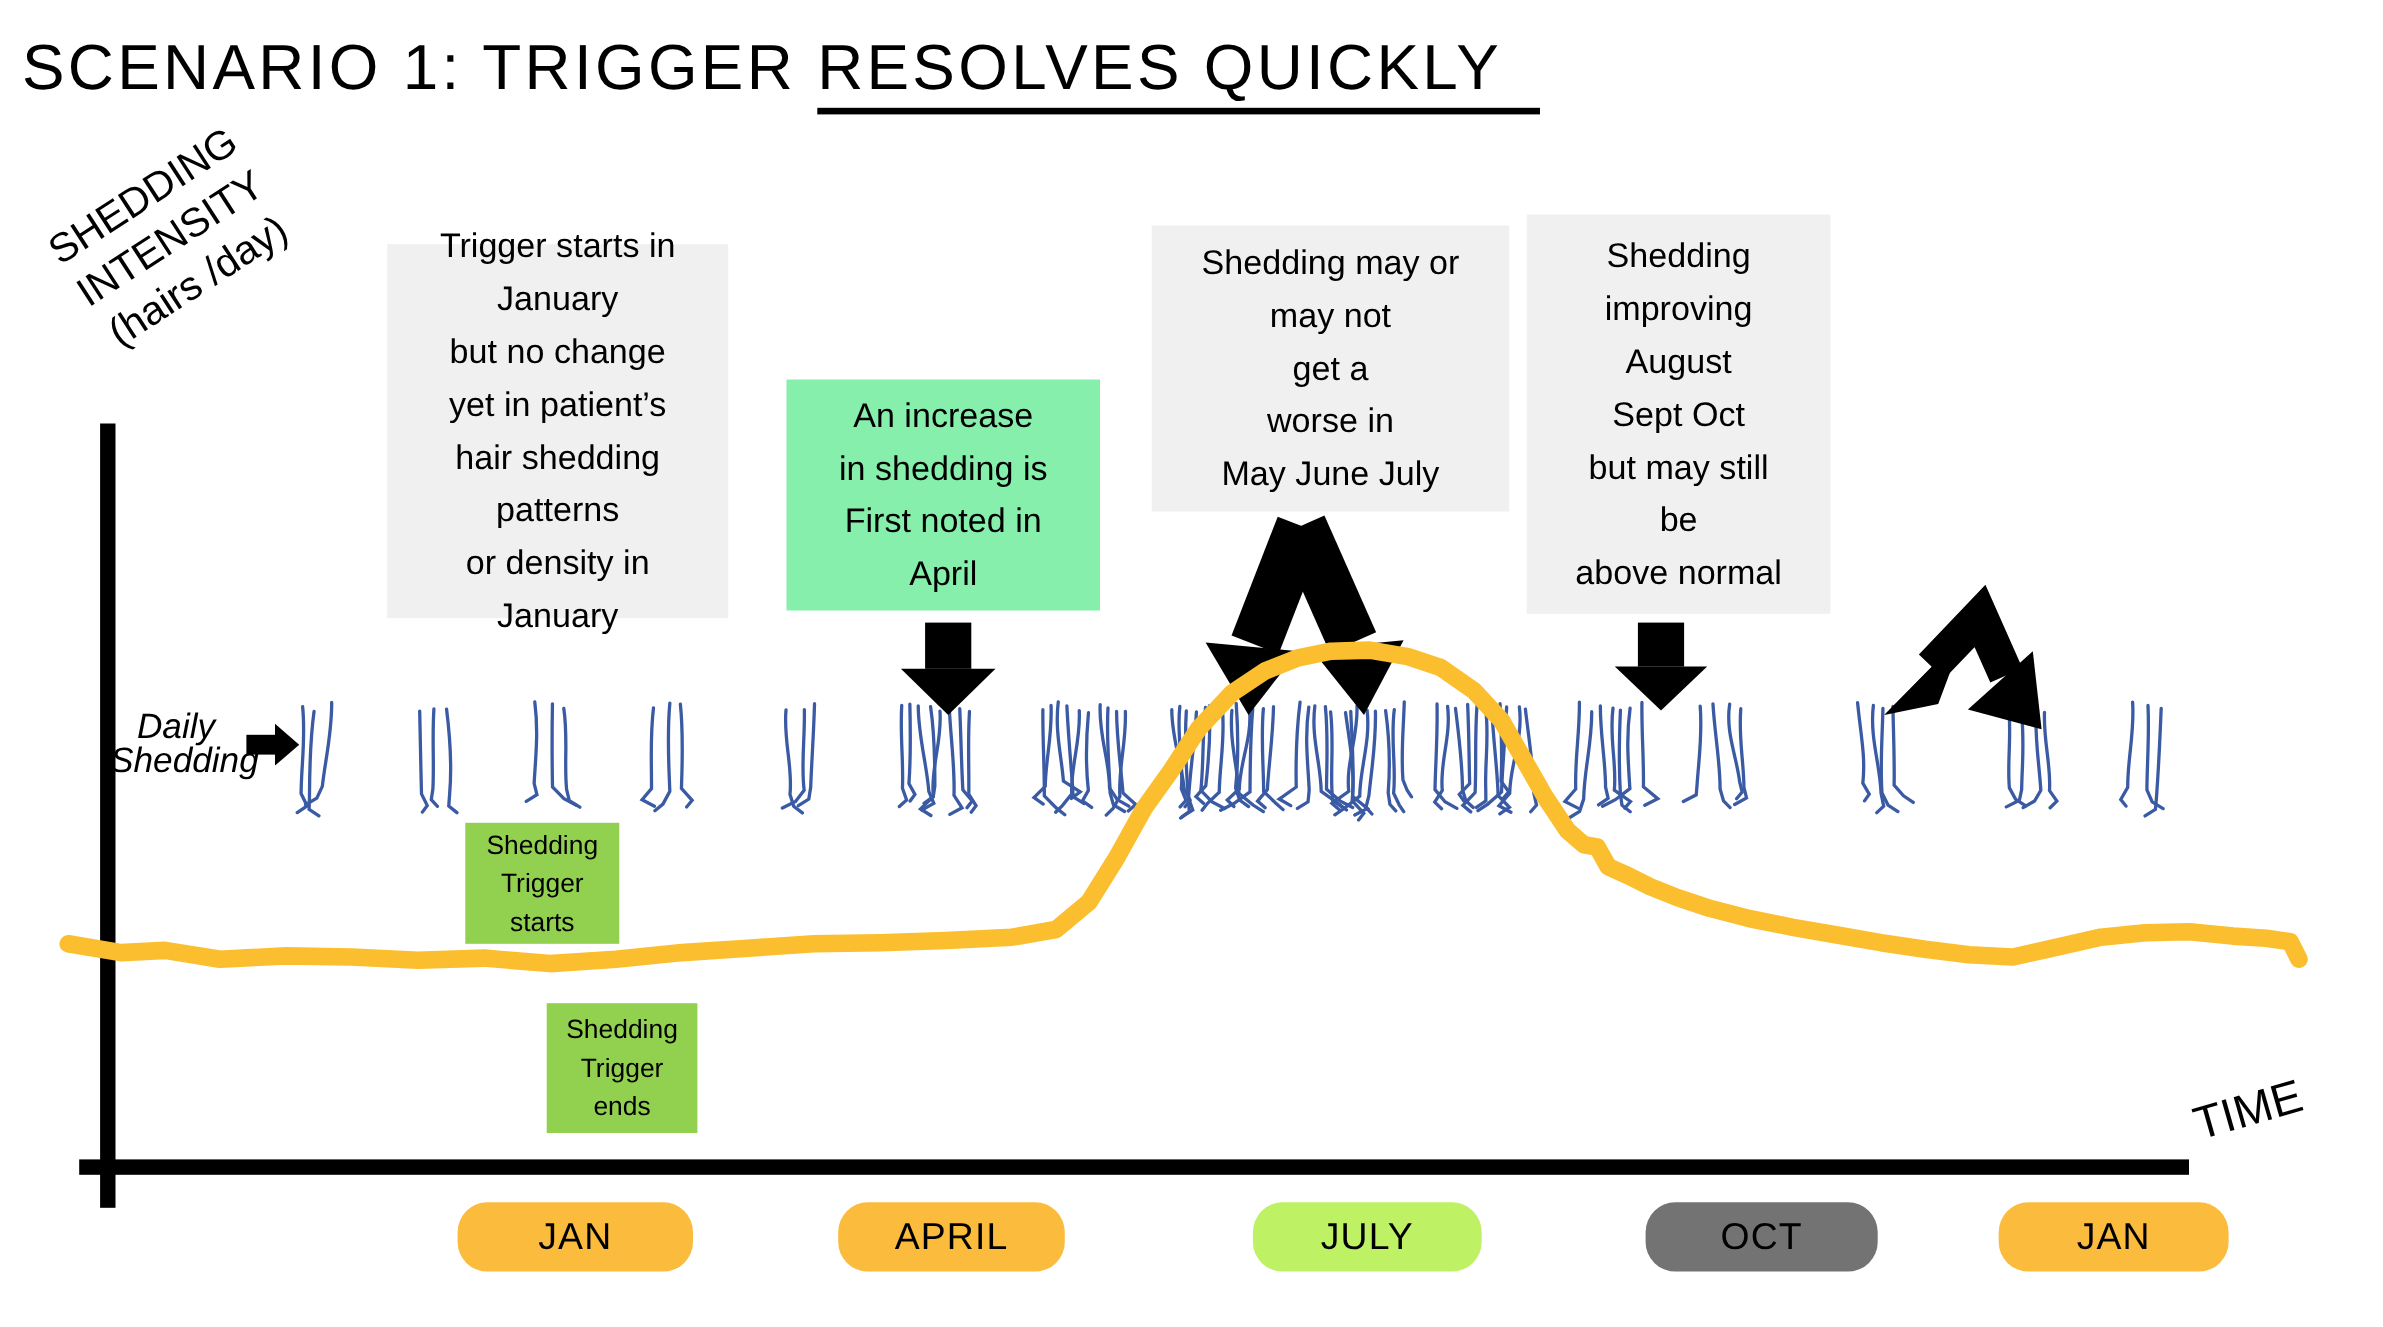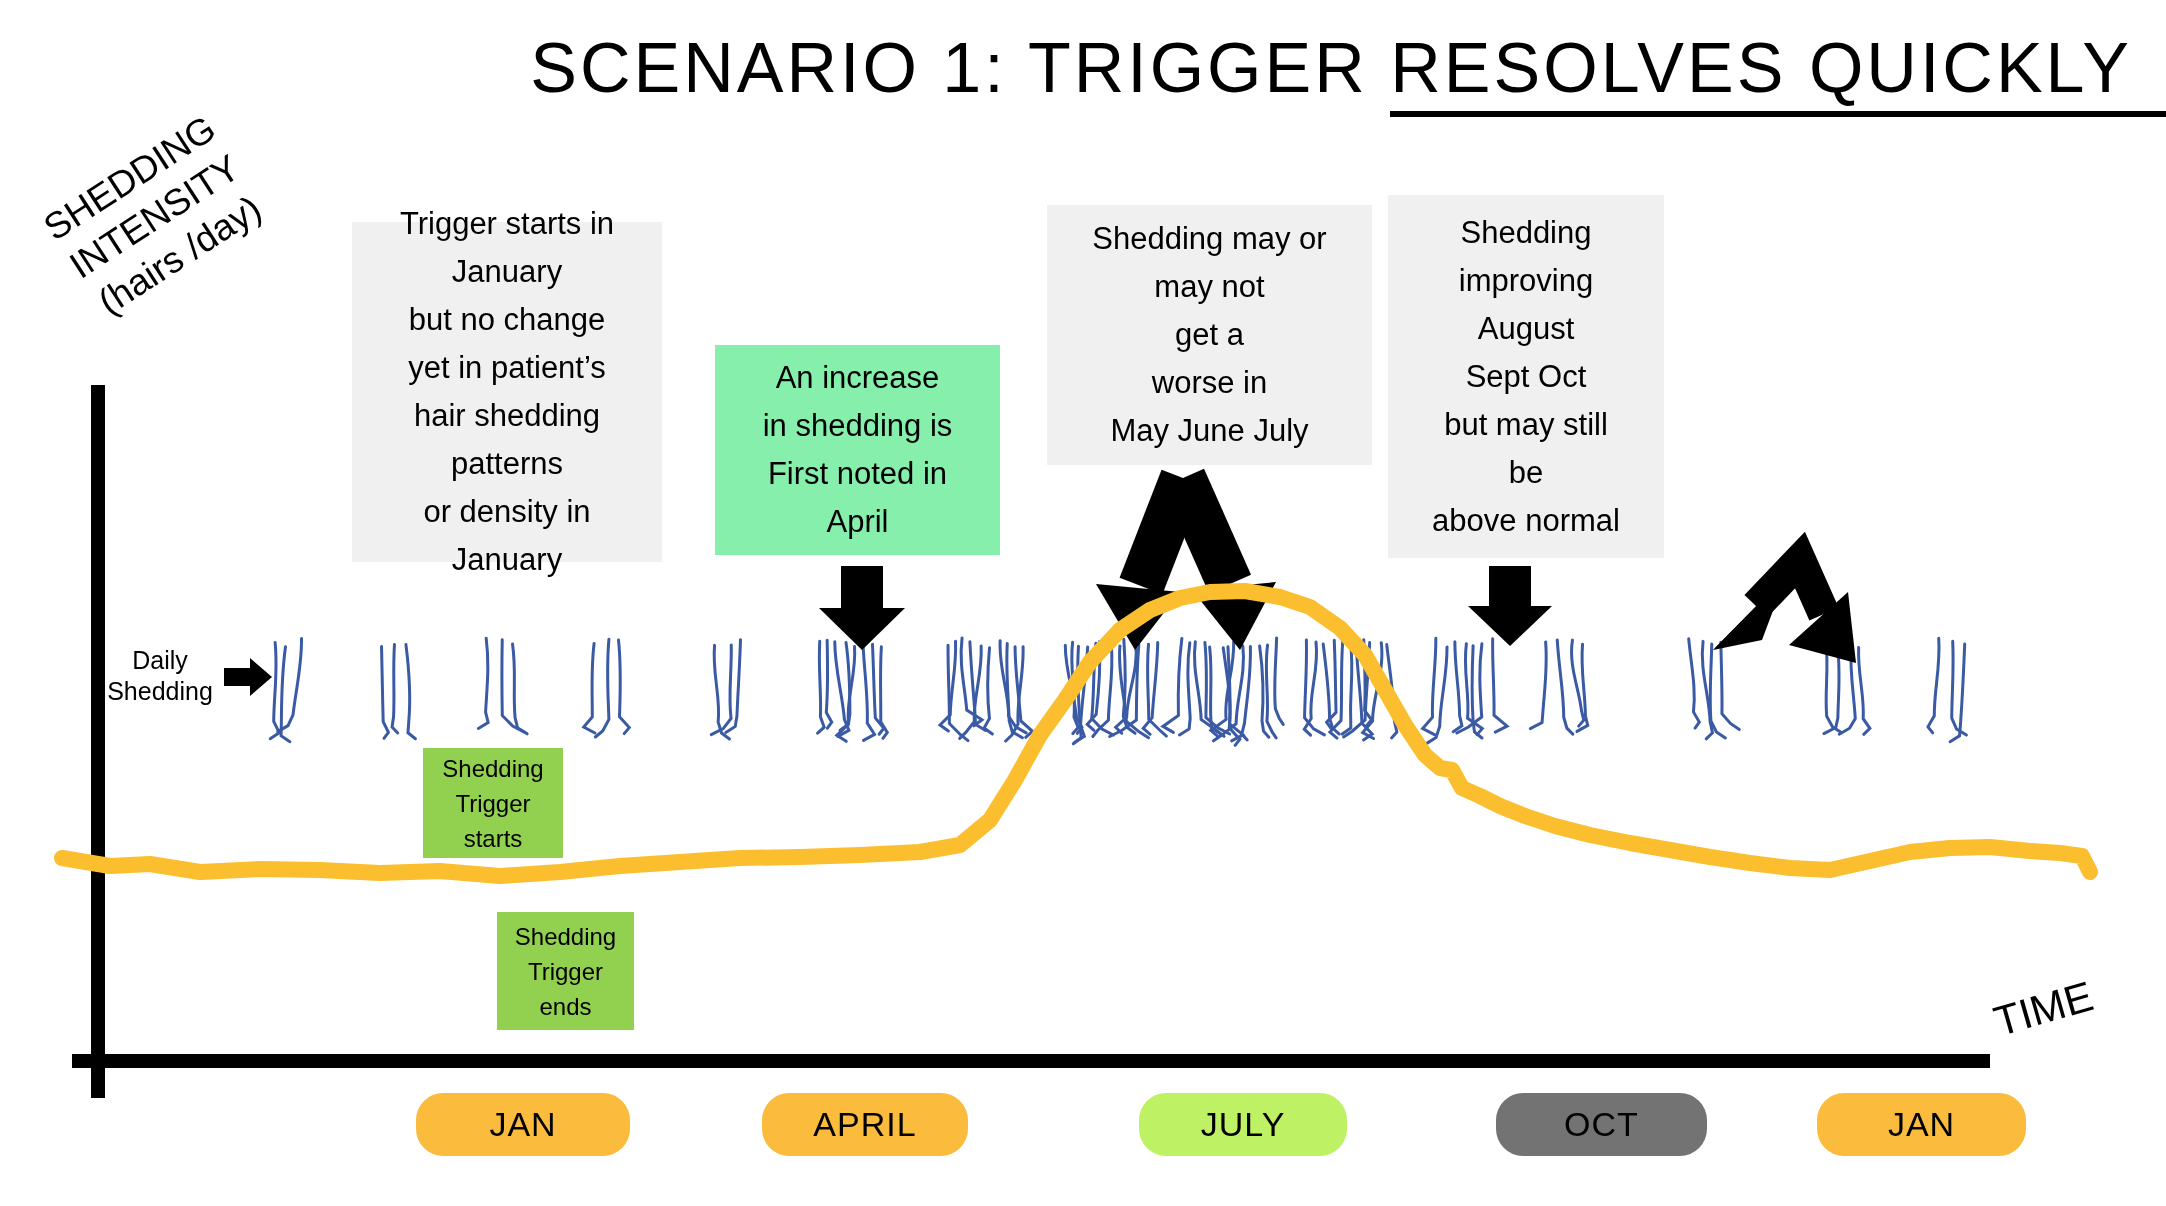--- a/index.html
+++ b/index.html
@@ -4,22 +4,22 @@
 <style>
   html,body{margin:0;padding:0;background:#fff;}
   .stage{
     position:relative;width:2166px;height:1206px;background:#ffffff;
     font-family:"Liberation Sans",sans-serif;color:#000;overflow:hidden;
   }
   .abs{position:absolute;}
   .pre{white-space:pre-line;}
   
   .title{
-    left:0;right:0;top:28px;text-align:right;
-    font-size:70px;letter-spacing:3px;font-weight:500;padding-left:20px;
+    left:0;right:0;top:28px;text-align:left;
+    font-size:58px;letter-spacing:3px;font-weight:500;padding-left:20px;
   }
   .title .ul{
     border-bottom:6px solid #000;padding-right:34px;padding-bottom:4px;
   }
   
   .ylabel{
     left:-25px;top:148px;width:360px;text-align:center;
     font-size:37px;line-height:46px;font-weight:500;
     transform:rotate(-33deg);transform-origin:center center;
   }
@@ -40,21 +40,21 @@
   
   .trig{
     background:#92D050;text-align:center;font-size:24px;line-height:35px;
     display:flex;align-items:center;justify-content:center;font-weight:500;
   }
   .trig1{left:423px;top:748px;width:140px;height:110px;}
   .trig2{left:497px;top:912px;width:137px;height:118px;}
   
   .daily{
     left:100px;top:645px;width:120px;text-align:center;
-    font-size:25px;line-height:31px;font-weight:500;
+    font-size:32px;line-height:31px;font-weight:500;font-style:italic;
   }
   
   .month{
     top:1093px;height:63px;background:#FBBB3C;text-align:center;
     font-size:34px;line-height:63px;font-weight:500;letter-spacing:1px;border-radius:27px;
   }
   .m0{left:416px;width:214px;}
   .m1{left:762px;width:206px;}
   .m2{left:1139px;width:208px;}
   .m3{left:1496px;width:211px;}

